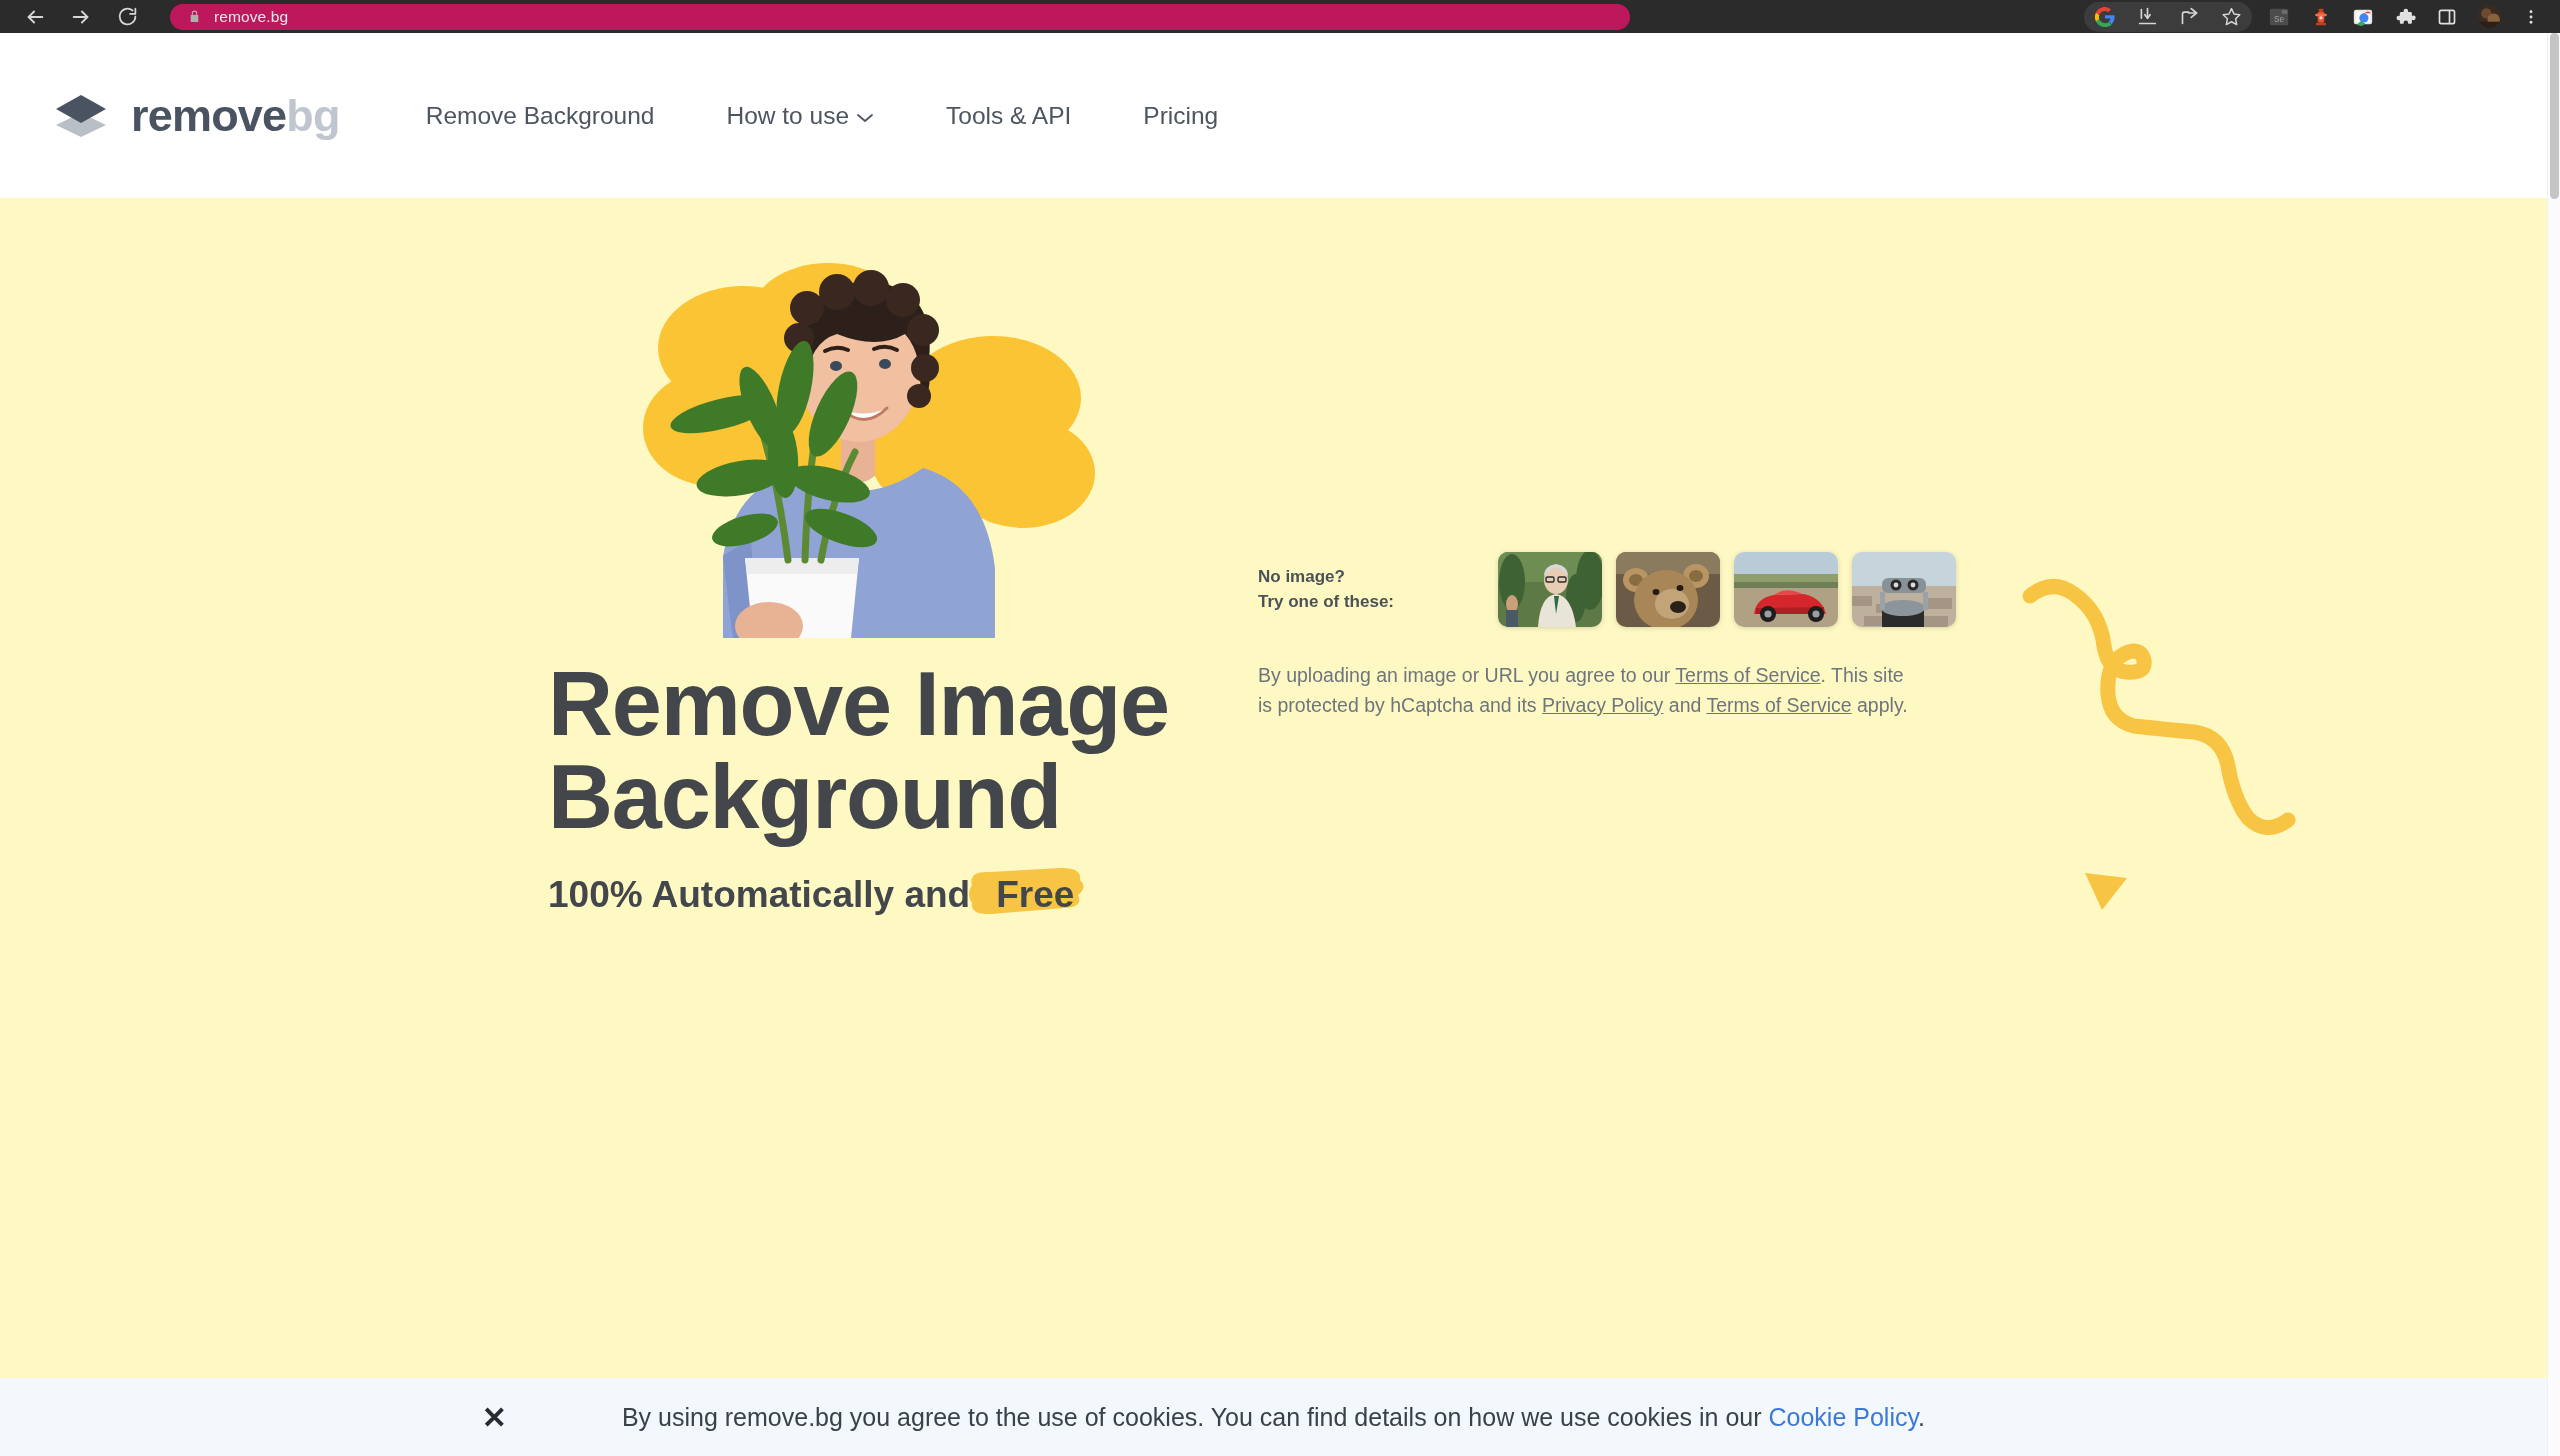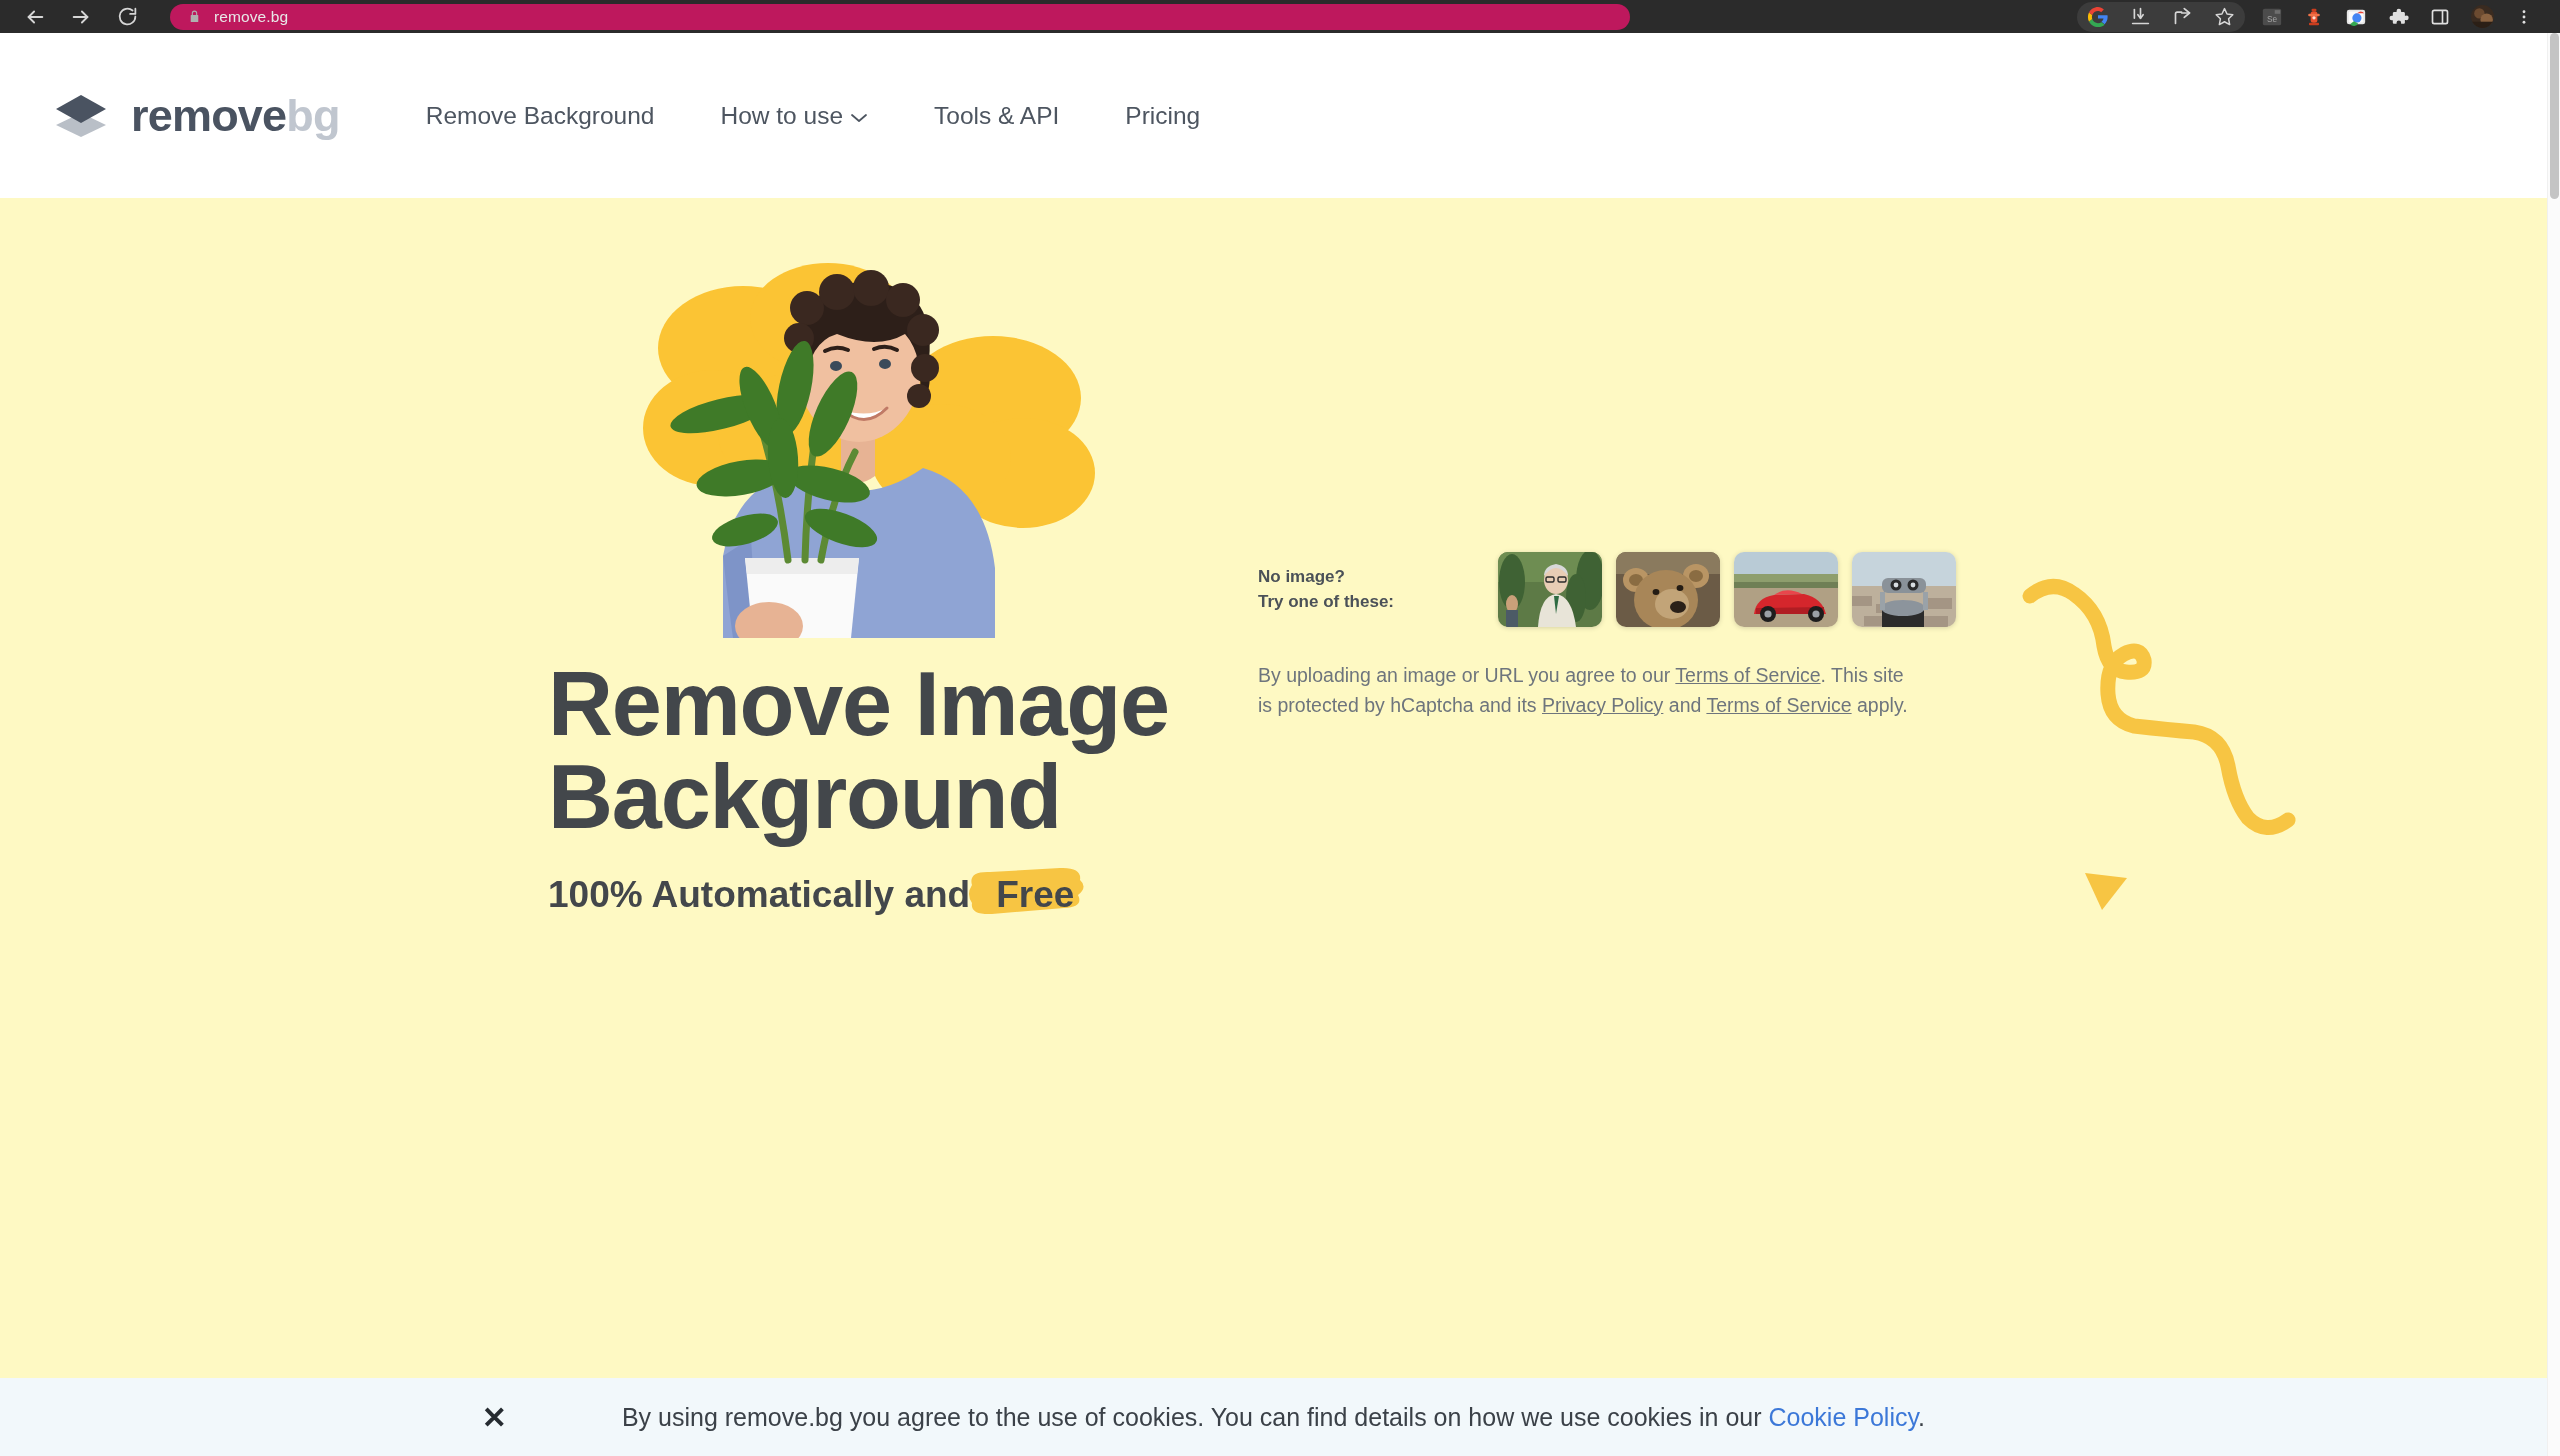--- a/index.html
+++ b/index.html
@@ -35,21 +35,21 @@
     position: relative;
   }
   .lock-icon { width: 20px; height: 20px; display:flex; align-items:center; justify-content:center; margin-right: 10px;}
   .omnibox-url {
     color: #e8e8e8;
     font-size: 15.5px;
     letter-spacing: 0.1px;
     font-family: "Liberation Sans", sans-serif;
   }
   .chrome-right {
-    position: absolute; right: 7px; top: 0;
+    position: absolute; right: 0; top: 0;
     height: 33px;
     display: flex; align-items: center;
     padding-right: 8px;
   }
   .chrome-icon {
     width: 42px; height: 30px;
     display: flex; align-items: center; justify-content: center;
     color: #d4d4d4;
   }
   .chrome-pill {
@@ -93,21 +93,21 @@
   }
   .logo-wrap { display: flex; align-items: center; gap: 21px; margin-right: 58px; }
   .logo-mark { width: 58px; height: 50px; position: relative; }
   .logo-text {
     font-size: 45px; font-weight: 700; letter-spacing: -0.8px;
     display: flex; align-items: baseline;
   }
   .logo-remove { color: #4a5361; }
   .logo-bg { color: #c0c6cf; }
 
-  .main-nav { display: flex; gap: 10px; }
+  .main-nav { display: flex; gap: 16px; }
   .nav-link {
     font-size: 24.5px; color: #4d5560;
     padding: 10px 28px;
     display: flex; align-items: center; gap: 7px;
     white-space: nowrap;
     cursor: pointer;
   }
   .chev { display:inline-block; }
 
   .header-right {

